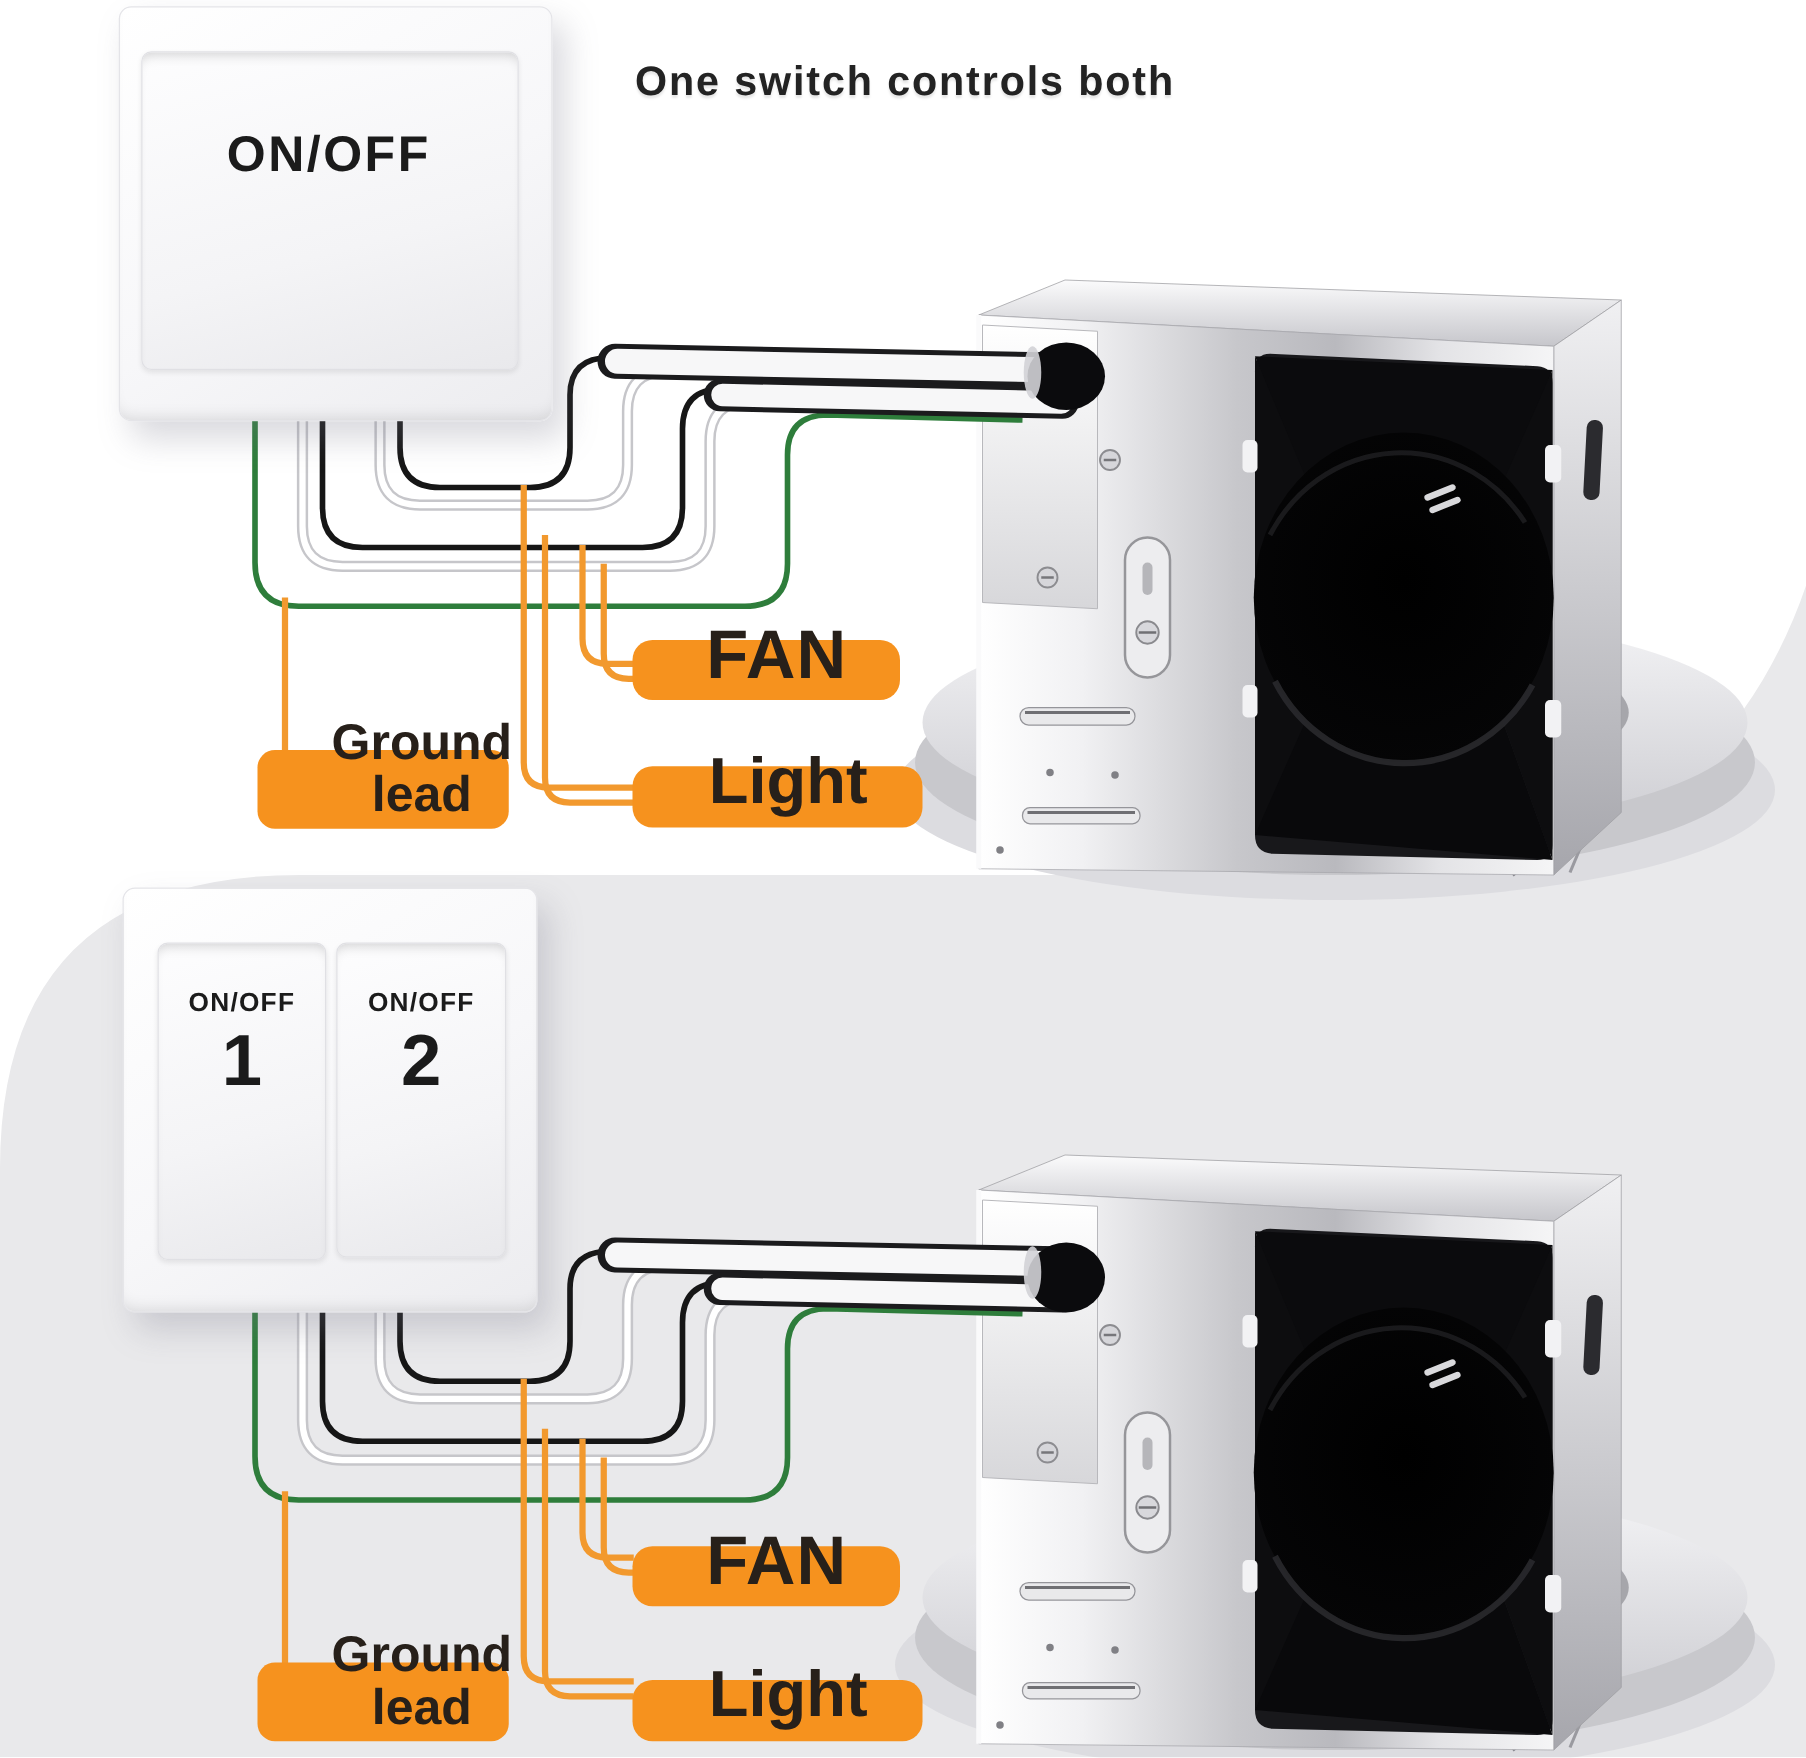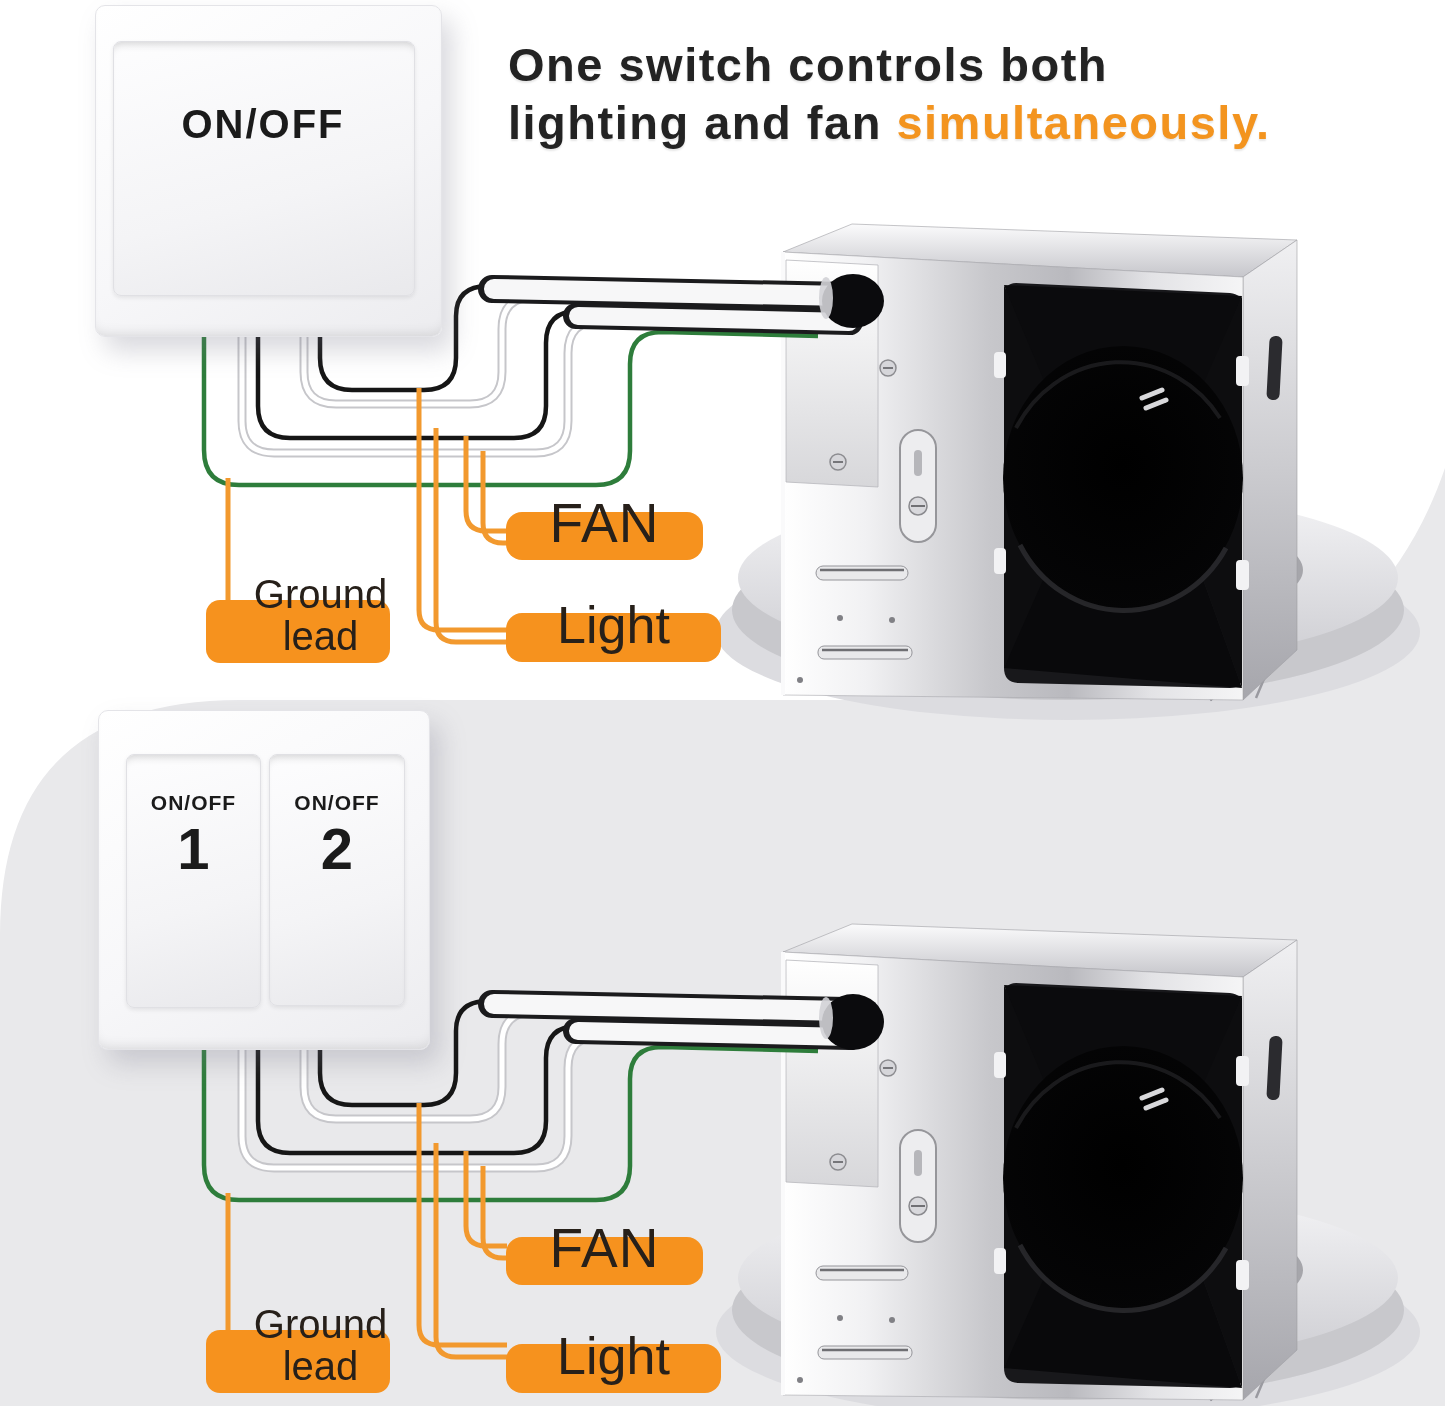--- a/index.html
+++ b/index.html
@@ -2,41 +2,41 @@
 <html><head>
 <meta charset="utf-8">
 <style>
   html,body{margin:0;padding:0;background:#ffffff;}
   .canvas{position:relative;width:1445px;height:1406px;overflow:hidden;
           font-family:"Liberation Sans", sans-serif;background:#ffffff;}
   .canvas svg{position:absolute;left:0;top:0;}
 
   
   .heading{position:absolute;left:508px;width:930px;color:#232323;
-           font-size:47px;font-weight:700;letter-spacing:1.5px;line-height:58px;
+           font-size:33px;font-weight:700;letter-spacing:1.5px;line-height:58px;
            text-shadow:0 2px 2px rgba(0,0,0,0.10);}
   .heading .accent{color:#f3941f;}
 
   
   .plate{position:absolute;background:linear-gradient(150deg,#ffffff 0%,#f7f7f9 55%,#ececef 100%);
          border:1px solid #e4e4e8;border-radius:10px;
          box-shadow:10px 14px 26px rgba(120,120,135,.28), inset 0 -10px 14px -10px rgba(0,0,0,.14);}
   .rocker{position:absolute;background:linear-gradient(165deg,#fdfdfe 0%,#f4f4f6 60%,#e9e9ec 100%);
           border:1px solid #e0e0e4;border-radius:8px;
           box-shadow:inset 0 8px 10px -7px rgba(0,0,0,.20), 0 2px 4px rgba(0,0,0,.08);}
   .sw-text{position:absolute;text-align:center;color:#1b1b1b;font-weight:700;}
   .sw-top-label{font-size:40px;letter-spacing:2px;}
   .rk-label{font-size:21px;letter-spacing:1px;}
   .rk-num{font-size:58px;line-height:60px;margin-top:4px;}
   .rk-inner{padding-top:36px;text-align:center;color:#1b1b1b;font-weight:700;}
 
   
   .label-box{position:absolute;background:#f6921e;border-radius:16px;
              display:flex;align-items:center;justify-content:center;
-             color:#27201a;font-weight:400;overflow:visible;}
+             color:#27201a;font-weight:700;overflow:visible;padding-left:17px;}
   .label-box .big{transform:translateY(-13px);display:block;}
   .fan-label{width:197px;height:48px;font-size:55px;letter-spacing:1px;}
   .light-label{width:215px;height:49px;font-size:52px;}
   .ground-label{width:184px;height:63px;font-size:40px;line-height:42px;
                 flex-direction:column;border-radius:14px;}
   .ground-label .lines{transform:translateY(-17px);text-align:center;display:block;margin-left:45px;}
 </style>
 </head>
 <body>
 
@@ -172,22 +172,20 @@
     <ellipse cx="826" cy="298" rx="7" ry="21" fill="#d2d2d6" opacity="0.9"></ellipse>
   </g>
   <g>
     <ellipse cx="853" cy="1022" rx="31" ry="28" fill="#0b0b0d"></ellipse>
     <ellipse cx="826" cy="1018" rx="7" ry="21" fill="#d2d2d6" opacity="0.9"></ellipse>
   </g>
 </svg>
 
 <div class="heading" style="top:36px">
   <div>One switch controls both</div>
-  <div><span>lighting and fan</span>
-    <span class="accent">simultaneously.</span></div>
 </div>
 
 <div class="plate" style="left:95px;top:5px;width:345px;height:330px;">
   <div class="rocker" style="left:17px;top:35px;width:300px;height:253px;"></div>
 </div>
 <div class="sw-text sw-top-label" style="left:110px;top:102px;width:306px;">ON/OFF</div>
 
 <div class="label-box fan-label" style="left:506px;top:512px;">
   <span class="big">FAN</span>
 </div>

